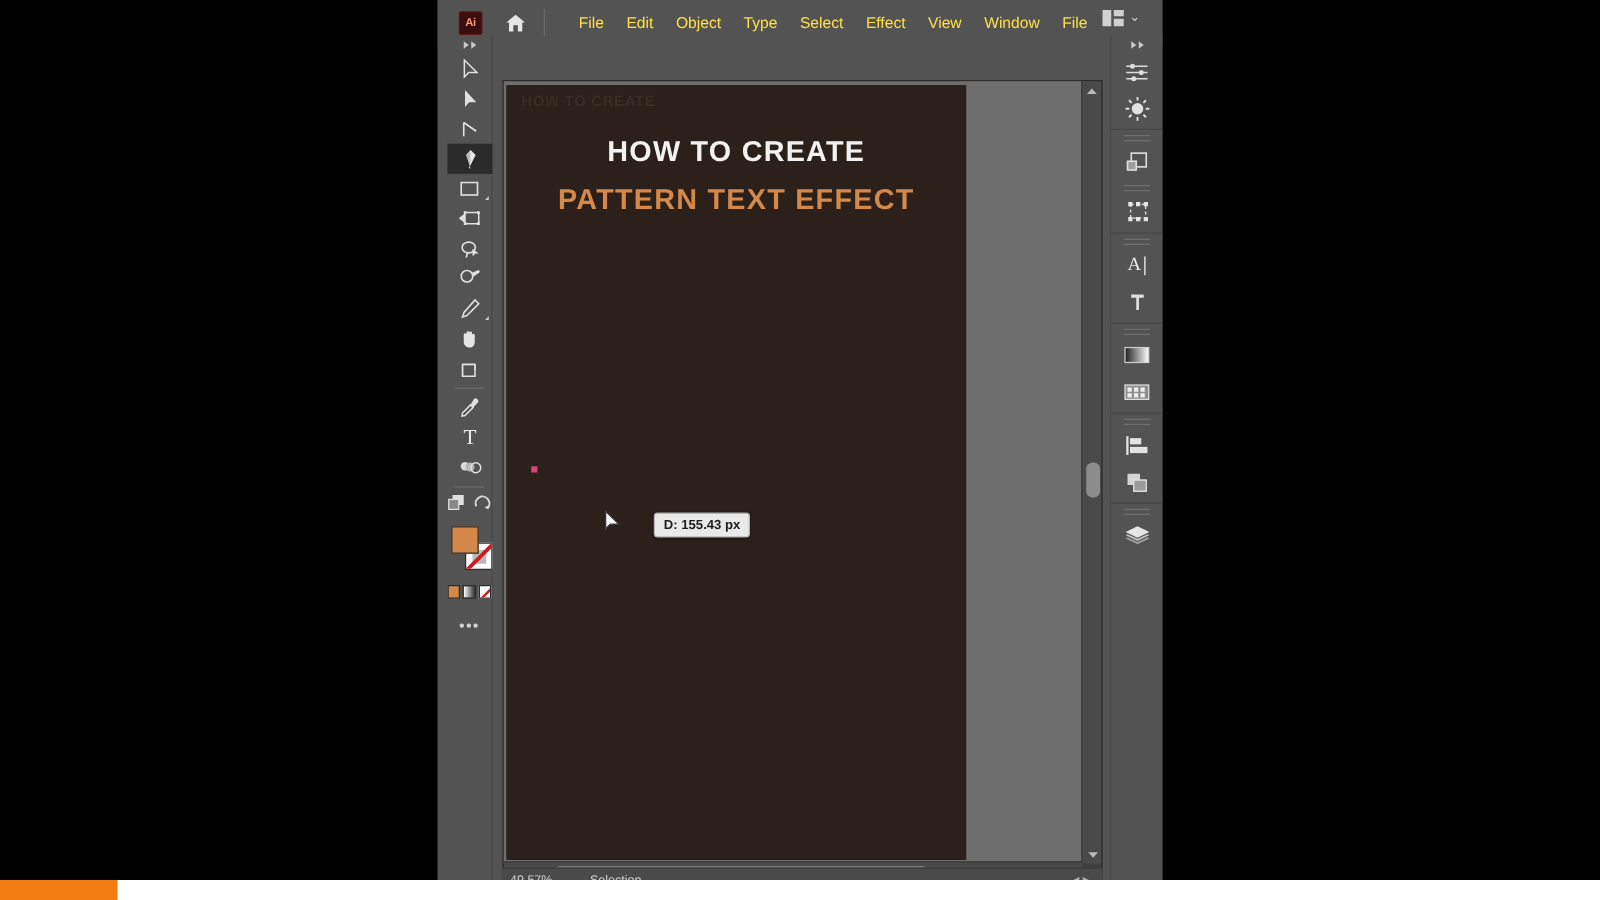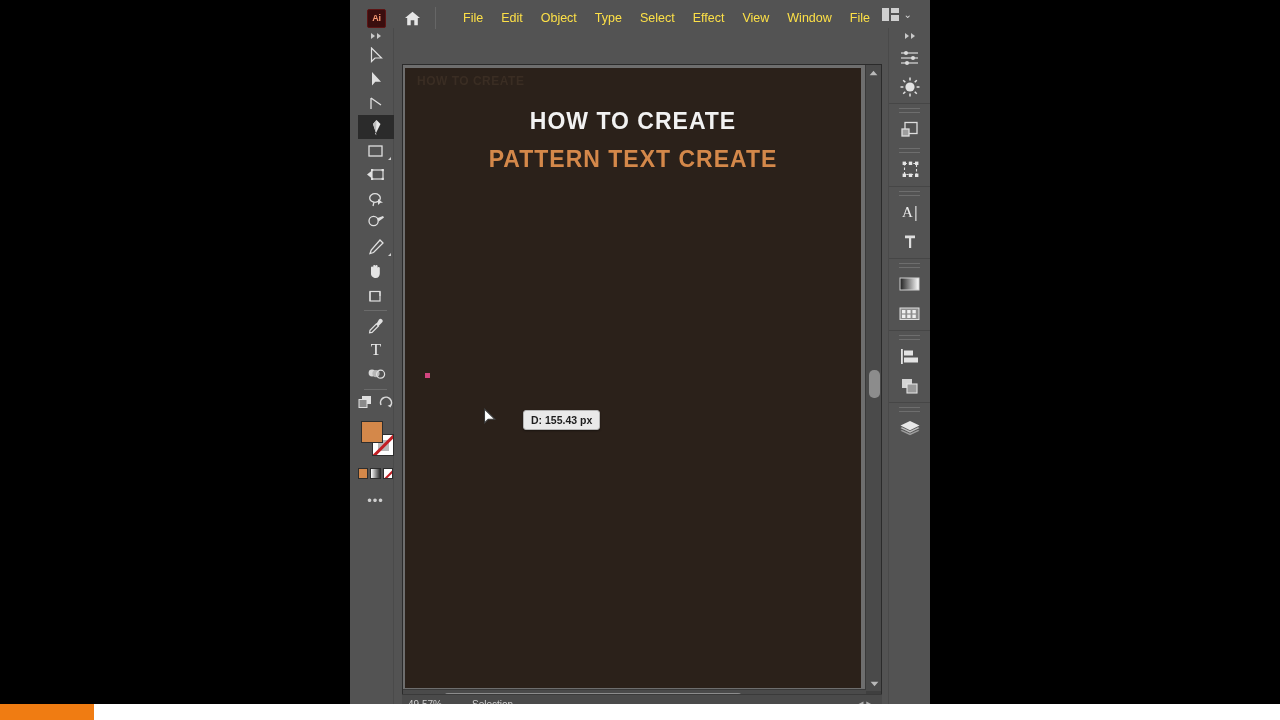--- a/index.html
+++ b/index.html
@@ -129,21 +129,21 @@
   
   .docwin {
     position: absolute; left: 52px; top: 64px; width: 480px; height: 642px;
     background: #3f3f3f; border: 1px solid #2b2b2b;
   }
   .canvas-area {
     position: absolute; left: 0; top: 0; width: 463px; height: 626px;
     background: #6e6e6e; overflow: hidden;
   }
   .artboard {
-    position: absolute; left: 2px; top: 3px; width: 456px; height: 620px;
+    position: absolute; left: 2px; top: 3px; width: 368px; height: 620px;
     background: #2b211a;
   }
   .art-title {
     position:absolute; left:0; right:0; top: 40px; text-align:center;
     color:#f2f2f2; font-size: 23px; font-weight: bold; letter-spacing: 1px;
   }
   .art-sub {
     position:absolute; left:0; right:0; top: 78px; text-align:center;
     color:#d4884a; font-size: 23px; font-weight: bold; letter-spacing: 1px;
   }
@@ -379,21 +379,21 @@
 
       <div class="tb-dots">•••</div>
     </div>
 
     <div class="docwin">
       <div class="canvas-area">
 
         <div class="artboard">
           <div class="art-ghost">HOW TO CREATE</div>
           <div class="art-title">HOW TO CREATE</div>
-          <div class="art-sub">PATTERN TEXT CREATE</div>
+          <div class="art-sub">PATTERN TEXT EFFECT</div>
 
           <span class="anchor-dot"></span>
 
           <span class="cursor-arrow">
             <svg width="14" height="19" viewBox="0 0 14 19">
               <path d="M1.5 1 L1.5 15 L5.2 11.3 L12 11.3 Z" fill="#ffffff" stroke="#3a3a3a" stroke-width="1.1"></path>
             </svg>
           </span>
 
           <div class="tooltip-d">D: 155.43 px</div>

